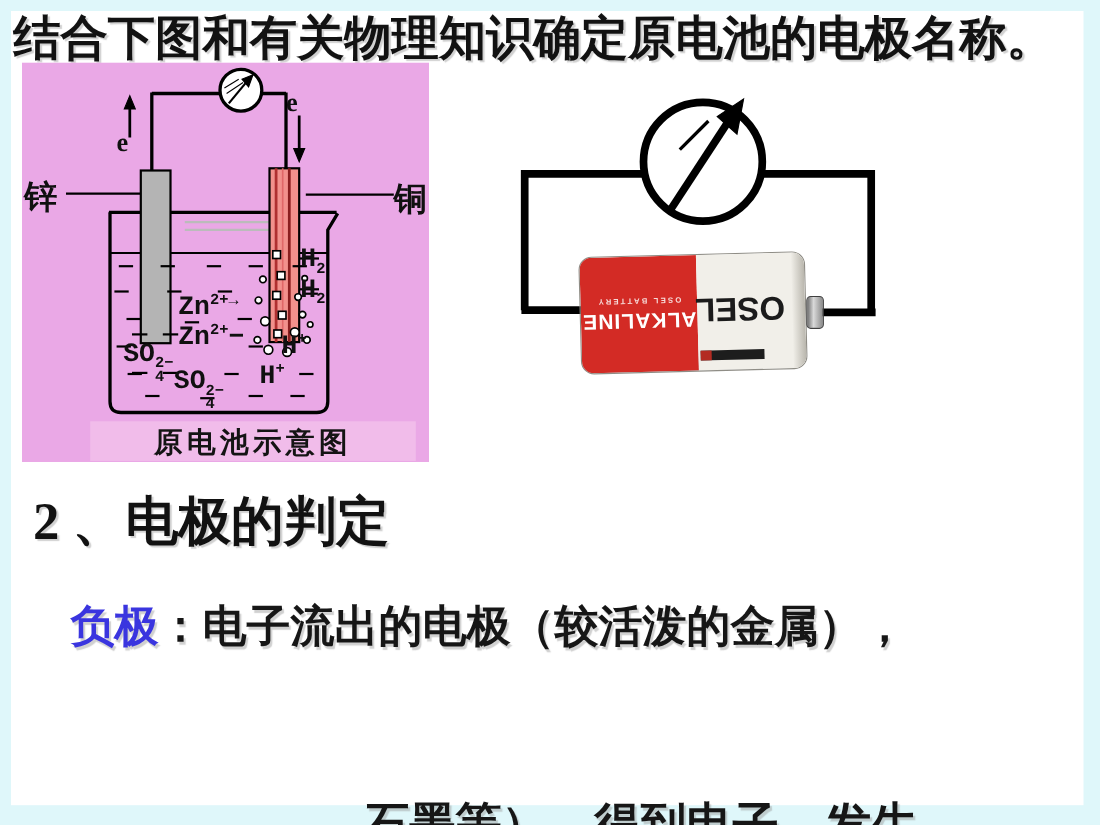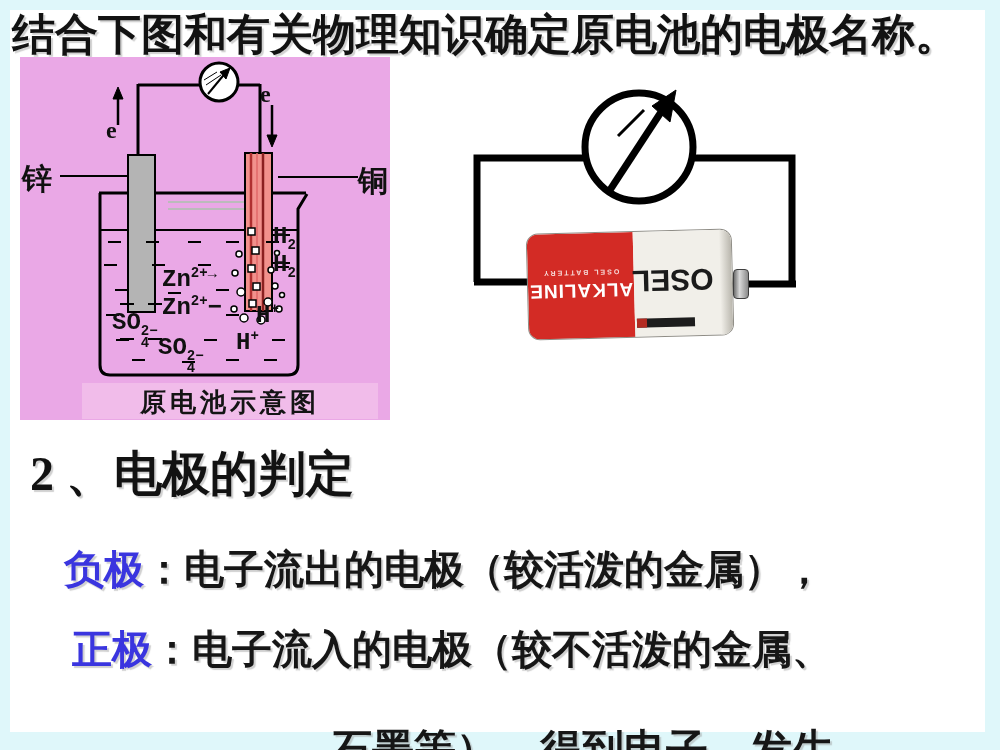--- a/index.html
+++ b/index.html
@@ -272,17 +272,14 @@
       <div class="terminal"></div>
     </div>
   </div>
 
   <div class="heading">2 、电极的判定</div>
 
   <div class="def-line l1">
     <span class="term">负极</span><span>：电子流出的电极（较活泼的金属），</span>
   </div>
 
-  <div class="def-line l3">
-    <span class="term">正极</span><span>：电子流入的电极（较不活泼的金属、</span>
-  </div>
   <div class="def-line l4">石墨等），得到电子，发生</div>
 </div>
 
 </body></html>

